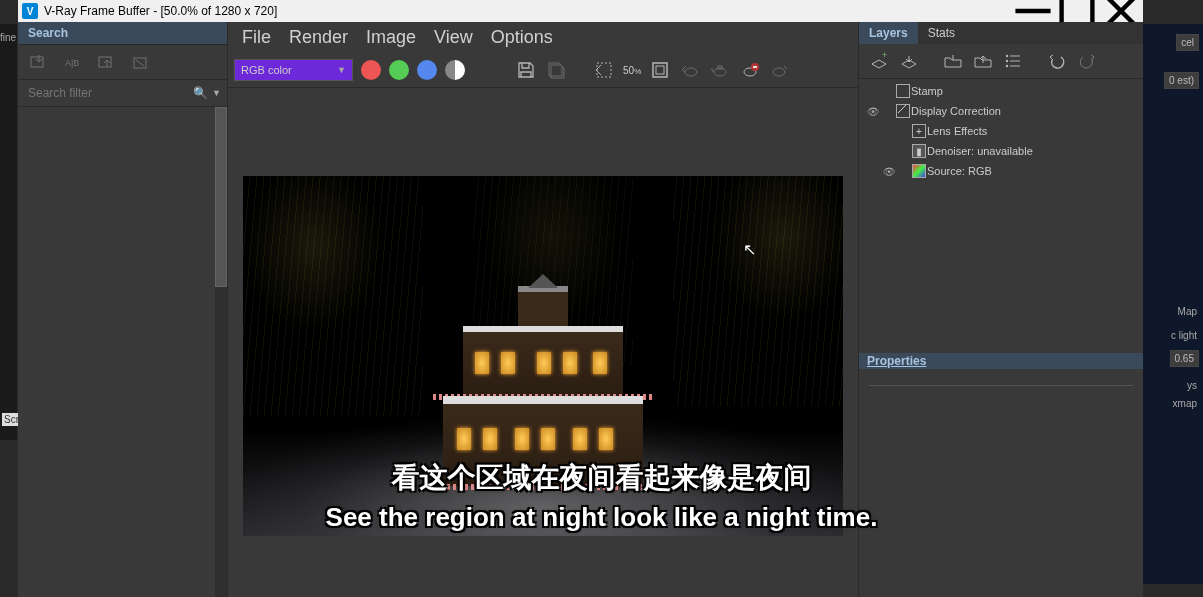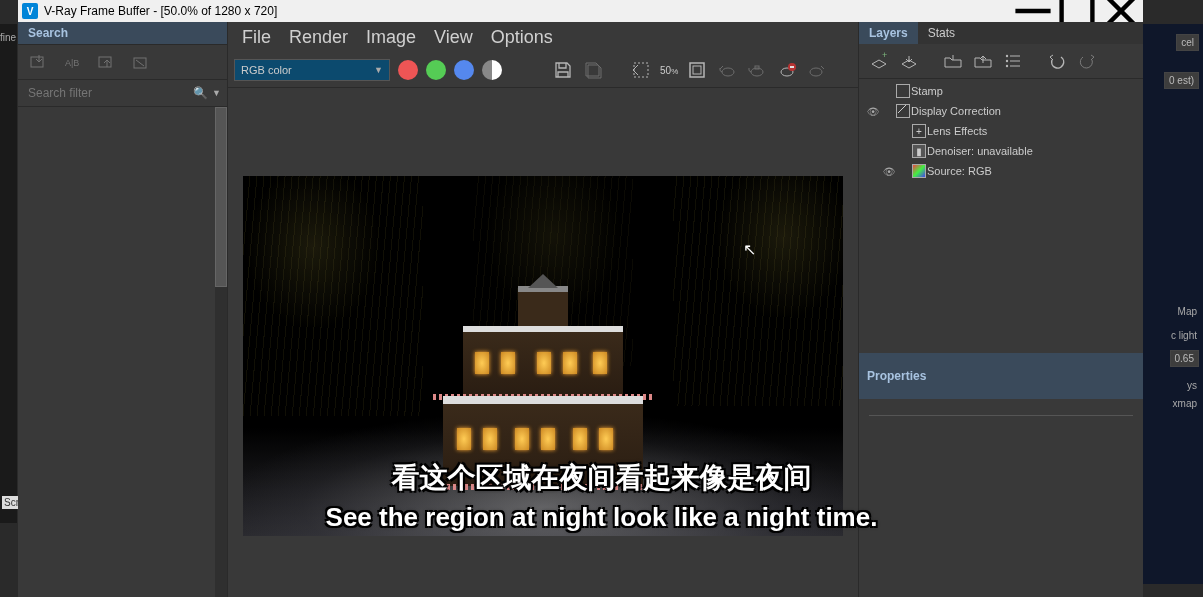--- a/index.html
+++ b/index.html
@@ -27,21 +27,21 @@
 .search-drop { color: #aaa; font-size: 9px; }
 .history-scroll { flex: 1; position: relative; }
 .scroll-track { position: absolute; right: 0; top: 0; bottom: 0; width: 12px; background: #2f2f2f; }
 .scroll-thumb { position: absolute; right: 0; top: 0; width: 12px; height: 180px; background: #555; border: 1px solid #666; }
 
 
 .center-panel { flex: 1; display: flex; flex-direction: column; background: #393939; }
 .menubar { display: flex; gap: 2px; padding: 3px 6px; }
 .menu-item { color: #d0d0d0; font-size: 18px; padding: 2px 8px; }
 .toolbar { display: flex; align-items: center; padding: 5px 6px; gap: 4px; border-bottom: 1px solid #2a2a2a; }
-.channel-sel { width: 156px; height: 22px; background: #0c4a6e; border: 1px solid #555; color: #ccc; font-size: 11px; padding: 2px 6px; display: flex; align-items: center; justify-content: space-between; }
+.channel-sel { width: 119px; height: 22px; background: #6d28d9; border: 1px solid #555; color: #ccc; font-size: 11px; padding: 2px 6px; display: flex; align-items: center; justify-content: space-between; }
 .sel-arrow { font-size: 9px; color: #aaa; }
 .rgb-dot { width: 20px; height: 20px; border-radius: 50%; margin-left: 4px; }
 .dot-r { background: #e55; } .dot-g { background: #5c5; } .dot-b { background: #58e; }
 .mono-dot { width: 20px; height: 20px; border-radius: 50%; background: conic-gradient(#fff 0deg 180deg, #888 180deg 360deg); margin-left: 4px; }
 .tb-gap { width: 40px; }
 .tool-btn { width: 26px; height: 24px; display: flex; align-items: center; justify-content: center; color: #ccc; opacity: 0.85; }
 .tool-btn svg { width: 20px; height: 20px; }
 .tool-btn.dimmed { opacity: 0.35; }
 .zoom-lbl { color: #ccc; font-size: 10px; margin: 0 2px; display: flex; align-items: baseline; }
 .zoom-x { font-size: 8px; }
@@ -69,34 +69,34 @@
 .tab.active { background: #3a4a5b; color: #a8c3e0; font-weight: bold; }
 .layers-toolbar { display: flex; gap: 6px; padding: 6px 8px; border-bottom: 1px solid #2a2a2a; flex-wrap: wrap; }
 .ltb-ic { width: 24px; height: 22px; display:flex; align-items:center; justify-content:center; opacity:0.85; }
 .ltb-ic svg { width: 20px; height: 18px; }
 .layer-list { padding: 2px 0; }
 .layer-row { display: flex; align-items: center; padding: 2px 6px; font-size: 11px; color: #ccc; gap: 0; }
 .vis-eye { width: 16px; text-align:center; color:#aaa; font-size:10px; }
 .layer-ic { width: 16px; height: 16px; display:flex; align-items:center; justify-content:center; }
 .layer-ic svg { width:14px; height:14px; }
 .sq { width:14px;height:14px;border:1px solid #aaa; display:flex;align-items:center;justify-content:center;font-size:10px;color:#ccc; }
-.properties-hdr { margin-top: 170px; background: #3a4a5b; color: #a8c3e0; padding: 16px 8px; font-size: 12px; font-weight: bold; }
+.properties-hdr { margin-top: 170px; background: #3a4a5b; color: #a8c3e0; padding: 1px 8px; font-size: 12px; font-weight: bold; text-decoration: underline; }
 .props-sep { height:1px; background:#555; margin:8px 0; }
 
 
 .bg-strip { position:absolute; right:0; top:24px; width:60px; height:560px; background:#0f172a; }
 .bg-cell { position:absolute; right:4px; background:#3d3d3d; color:#bbb; font-size:10px; padding:2px 4px; border:1px solid #444; }
 .bg-txt { position:absolute; right:6px; color:#aaa; font-size:10px; }
 
 
 .subtitle { position:absolute; left:0; right:0; text-align:center; font-weight:bold; pointer-events:none; text-shadow: -2px -2px 0 #000, 2px -2px 0 #000, -2px 2px 0 #000, 2px 2px 0 #000, 0 0 4px #000; color:#fff; }
 .sub-cn { bottom: 100px; font-size: 28px; }
 .sub-en { bottom: 64px; font-size: 26px; }
 
-.left-edge { position:absolute; left:0; top:24px; width:17px; height:499px; background:#1a1a1a; color:#888; font-size:9px; writing-mode: horizontal-tb; }
+.left-edge { position:absolute; left:0; top:24px; width:17px; height:416px; background:#1a1a1a; color:#888; font-size:9px; writing-mode: horizontal-tb; }
 .left-edge-txt { position:absolute; left:0; top:8px; font-size:10px; color:#aaa; }
 </style>
 </head>
 <body>
 
 <div class="left-edge">
   <span class="left-edge-txt">fine</span>
   <span style="position:absolute;left:2px;bottom:14px;font-size:10px;color:#333;background:#ddd;padding:1px 2px">Scr</span>
 </div>
 

